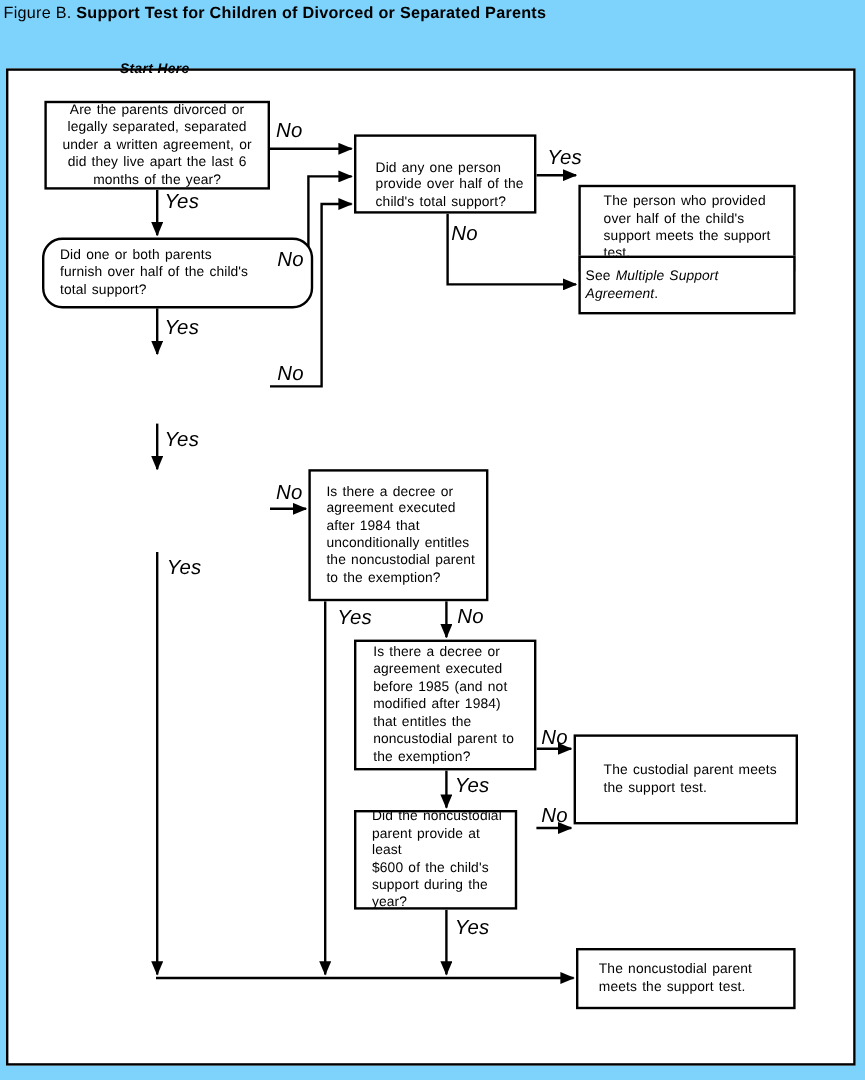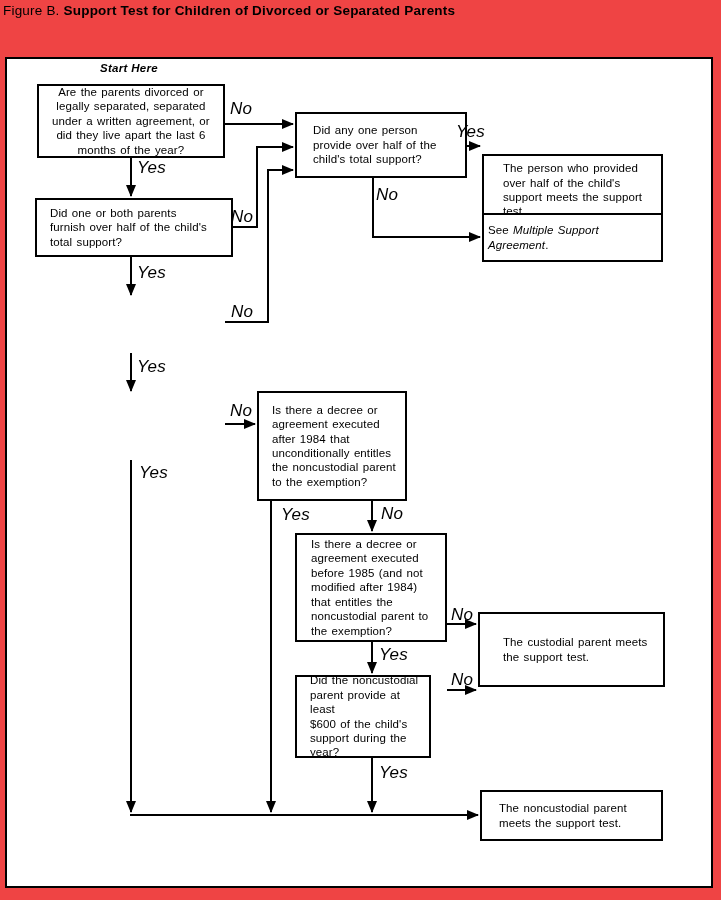--- a/index.html
+++ b/index.html
@@ -1,36 +1,36 @@
 <!DOCTYPE html>
 <html><head>
 <meta charset="utf-8">
 <style>
   html,body{margin:0;padding:0;background:#fff;}
   body{width:721px;height:900px;font-family:"Liberation Sans","DejaVu Sans",sans-serif;color:#000;}
-  .page{position:relative;width:721px;height:900px;background:#ef4444;overflow:hidden;}
+  .page{position:relative;width:721px;height:900px;background:#7dd3fc;overflow:hidden;}
   .figure-title{position:absolute;left:3px;top:3px;font-size:13.5px;white-space:nowrap;letter-spacing:.2px;}
   .figure-title b{font-weight:bold;}
   .frame{position:absolute;left:5px;top:57px;width:704px;height:827px;border:2px solid #000;background:#fff;}
   .conn{position:absolute;left:0;top:0;width:721px;height:900px;pointer-events:none;}
   .node{position:absolute;box-sizing:border-box;border:2px solid #000;background:#fff;
         font-size:11.5px;line-height:14.4px;white-space:pre-line;
         display:flex;align-items:center;word-spacing:1px;letter-spacing:.1px;}
   .node .txt{display:block;}
   .lbl{position:absolute;font-size:17px;font-style:italic;white-space:nowrap;letter-spacing:.2px;}
-  .start{position:absolute;left:100px;top:62px;font-size:11.5px;font-style:italic;font-weight:bold;letter-spacing:.3px;}
+  .start{position:absolute;left:100px;top:52px;font-size:11.5px;font-style:italic;font-weight:bold;letter-spacing:.3px;}
   
   .q1{left:37px;top:84px;width:188px;height:74px;padding-left:13px;padding-right:3px;text-align:center;}
-  .q2{left:35px;top:198px;width:198px;height:59px;padding-left:13px;padding-right:3px;}
+  .q2{left:35px;top:198px;width:226px;height:59px;padding-left:13px;padding-right:3px;border-radius:17px;}
   .q3{left:35px;top:297px;width:190px;height:56px;padding-left:13px;padding-right:3px;}
   .q4{left:35px;top:393px;width:190px;height:67px;padding-left:13px;padding-right:3px;}
   .q5{left:257px;top:391px;width:150px;height:110px;padding-left:13px;padding-right:2px;}
   .q6{left:295px;top:533px;width:152px;height:109px;padding-left:14px;padding-right:2px;}
   .q7{left:295px;top:675px;width:136px;height:83px;padding-left:13px;padding-right:2px;}
-  .qA{left:295px;top:112px;width:172px;height:66px;padding-left:16px;padding-right:2px;}
+  .qA{left:295px;top:112px;width:152px;height:66px;padding-left:16px;padding-right:2px;align-items:flex-end;}
   .rPerson{left:482px;top:110px;width:181px;height:72px;padding-left:19px;padding-right:3px;margin-top:44px;}
   .rMultiple{left:482px;top:213px;width:181px;height:49px;padding-left:4px;padding-right:3px;}
   .rCustodial{left:478px;top:612px;width:187px;height:75px;padding-left:23px;padding-right:3px;}
   .rNoncust{left:480px;top:790px;width:183px;height:51px;padding-left:17px;padding-right:3px;}
   
   .l-no1{left:230px;top:99px;}   .l-yes1{left:137px;top:158px;}
   .l-no2{left:231px;top:207px;}  .l-yes2{left:137px;top:263px;}
   .l-no3{left:231px;top:302px;}  .l-yes3{left:137px;top:357px;}
   .l-no4{left:230px;top:401px;}  .l-yes4{left:139px;top:463px;}
   .l-yesA{left:456px;top:122px;} .l-noA{left:376px;top:185px;}

